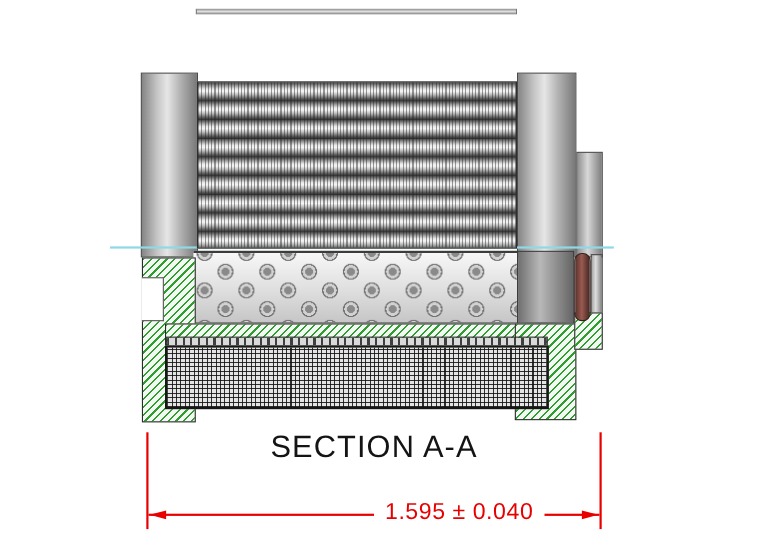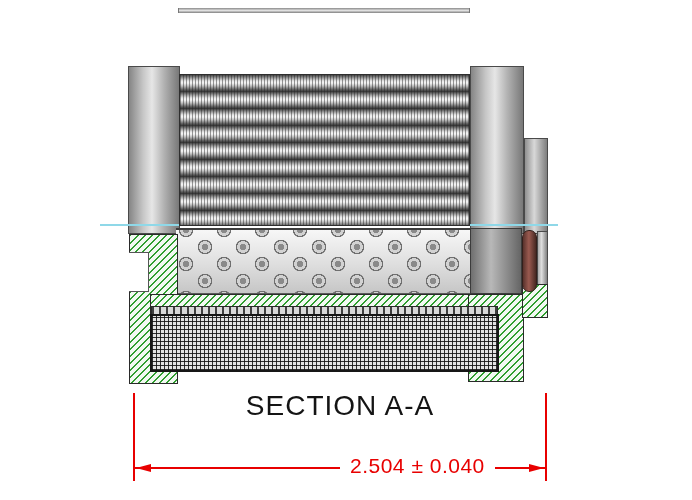--- a/index.html
+++ b/index.html
@@ -145,16 +145,16 @@
   <div class="wire-mesh"></div>
 
   <div class="section-label">SECTION A-A</div>
 
   <div class="dim dim-ext-left"></div>
   <div class="dim dim-ext-right"></div>
   <div class="dim dim-line"></div>
   <div class="dim-arrow dim-arrow-left"></div>
   <div class="dim-arrow dim-arrow-right"></div>
   <div class="dim-text-wrap">
-    <span>2.504 ± 0.040</span>
+    <span>1.595 ± 0.040</span>
   </div>
 
 </div>
 
 </body></html>

